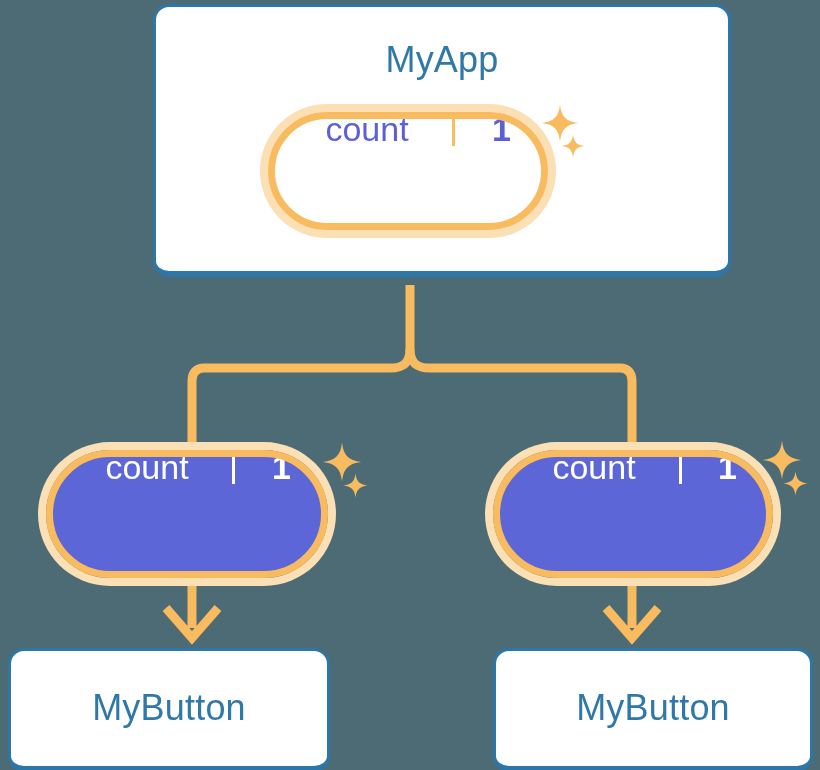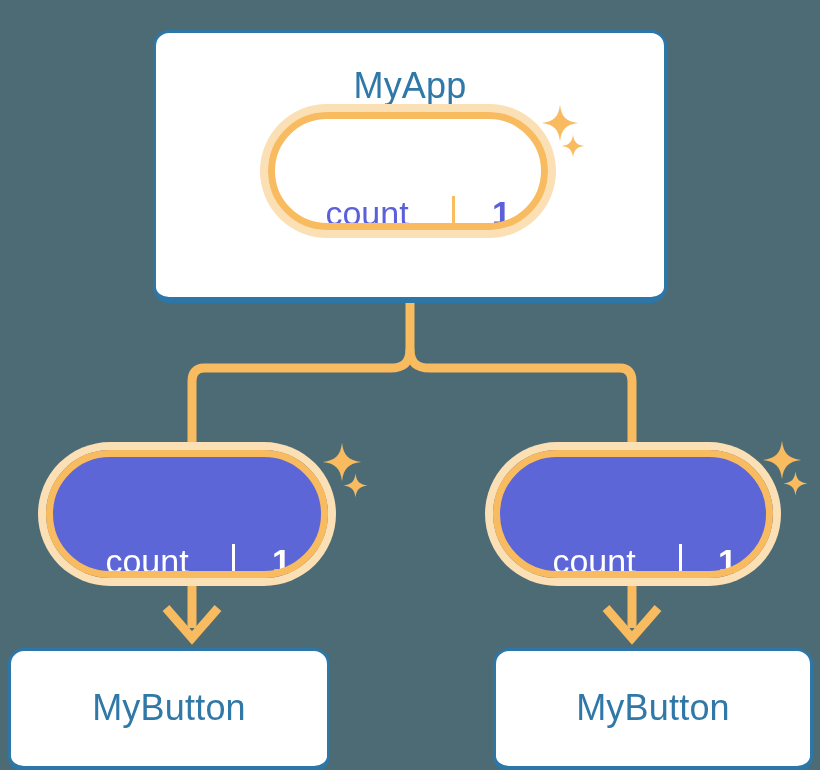--- a/index.html
+++ b/index.html
@@ -44,22 +44,22 @@
     color: #2f78a8;
     font-size: 36px;
     font-weight: 400;
     letter-spacing: 0.2px;
     text-align: center;
     white-space: nowrap;
   }
 
   #card-myapp {
     left: 153px;
-    top: 30px;
-    width: 514px;
+    top: 4px;
+    width: 578px;
     height: 273px;
   }
   #card-myapp .card-title {
     margin-top: 32px;
   }
 
   #card-mybutton-left {
     left: 8px;
     top: 648px;
     width: 322px;
@@ -93,21 +93,21 @@
     height: 100%;
     border-radius: 999px;
     border: 7px solid #f8bb5f;
     box-sizing: border-box;
     box-shadow: 0 0 0 8px #fbe0b6;
     pointer-events: none;
   }
   .pill-inner {
     position: relative;
     display: flex;
-    align-items: flex-end;
+    align-items: flex-start;
     width: 100%;
     height: 100%;
     border-radius: 999px;
     overflow: hidden;
   }
   .pill-key, .pill-val {
     display: flex;
     align-items: center;
     justify-content: center;
     font-size: 34px;

